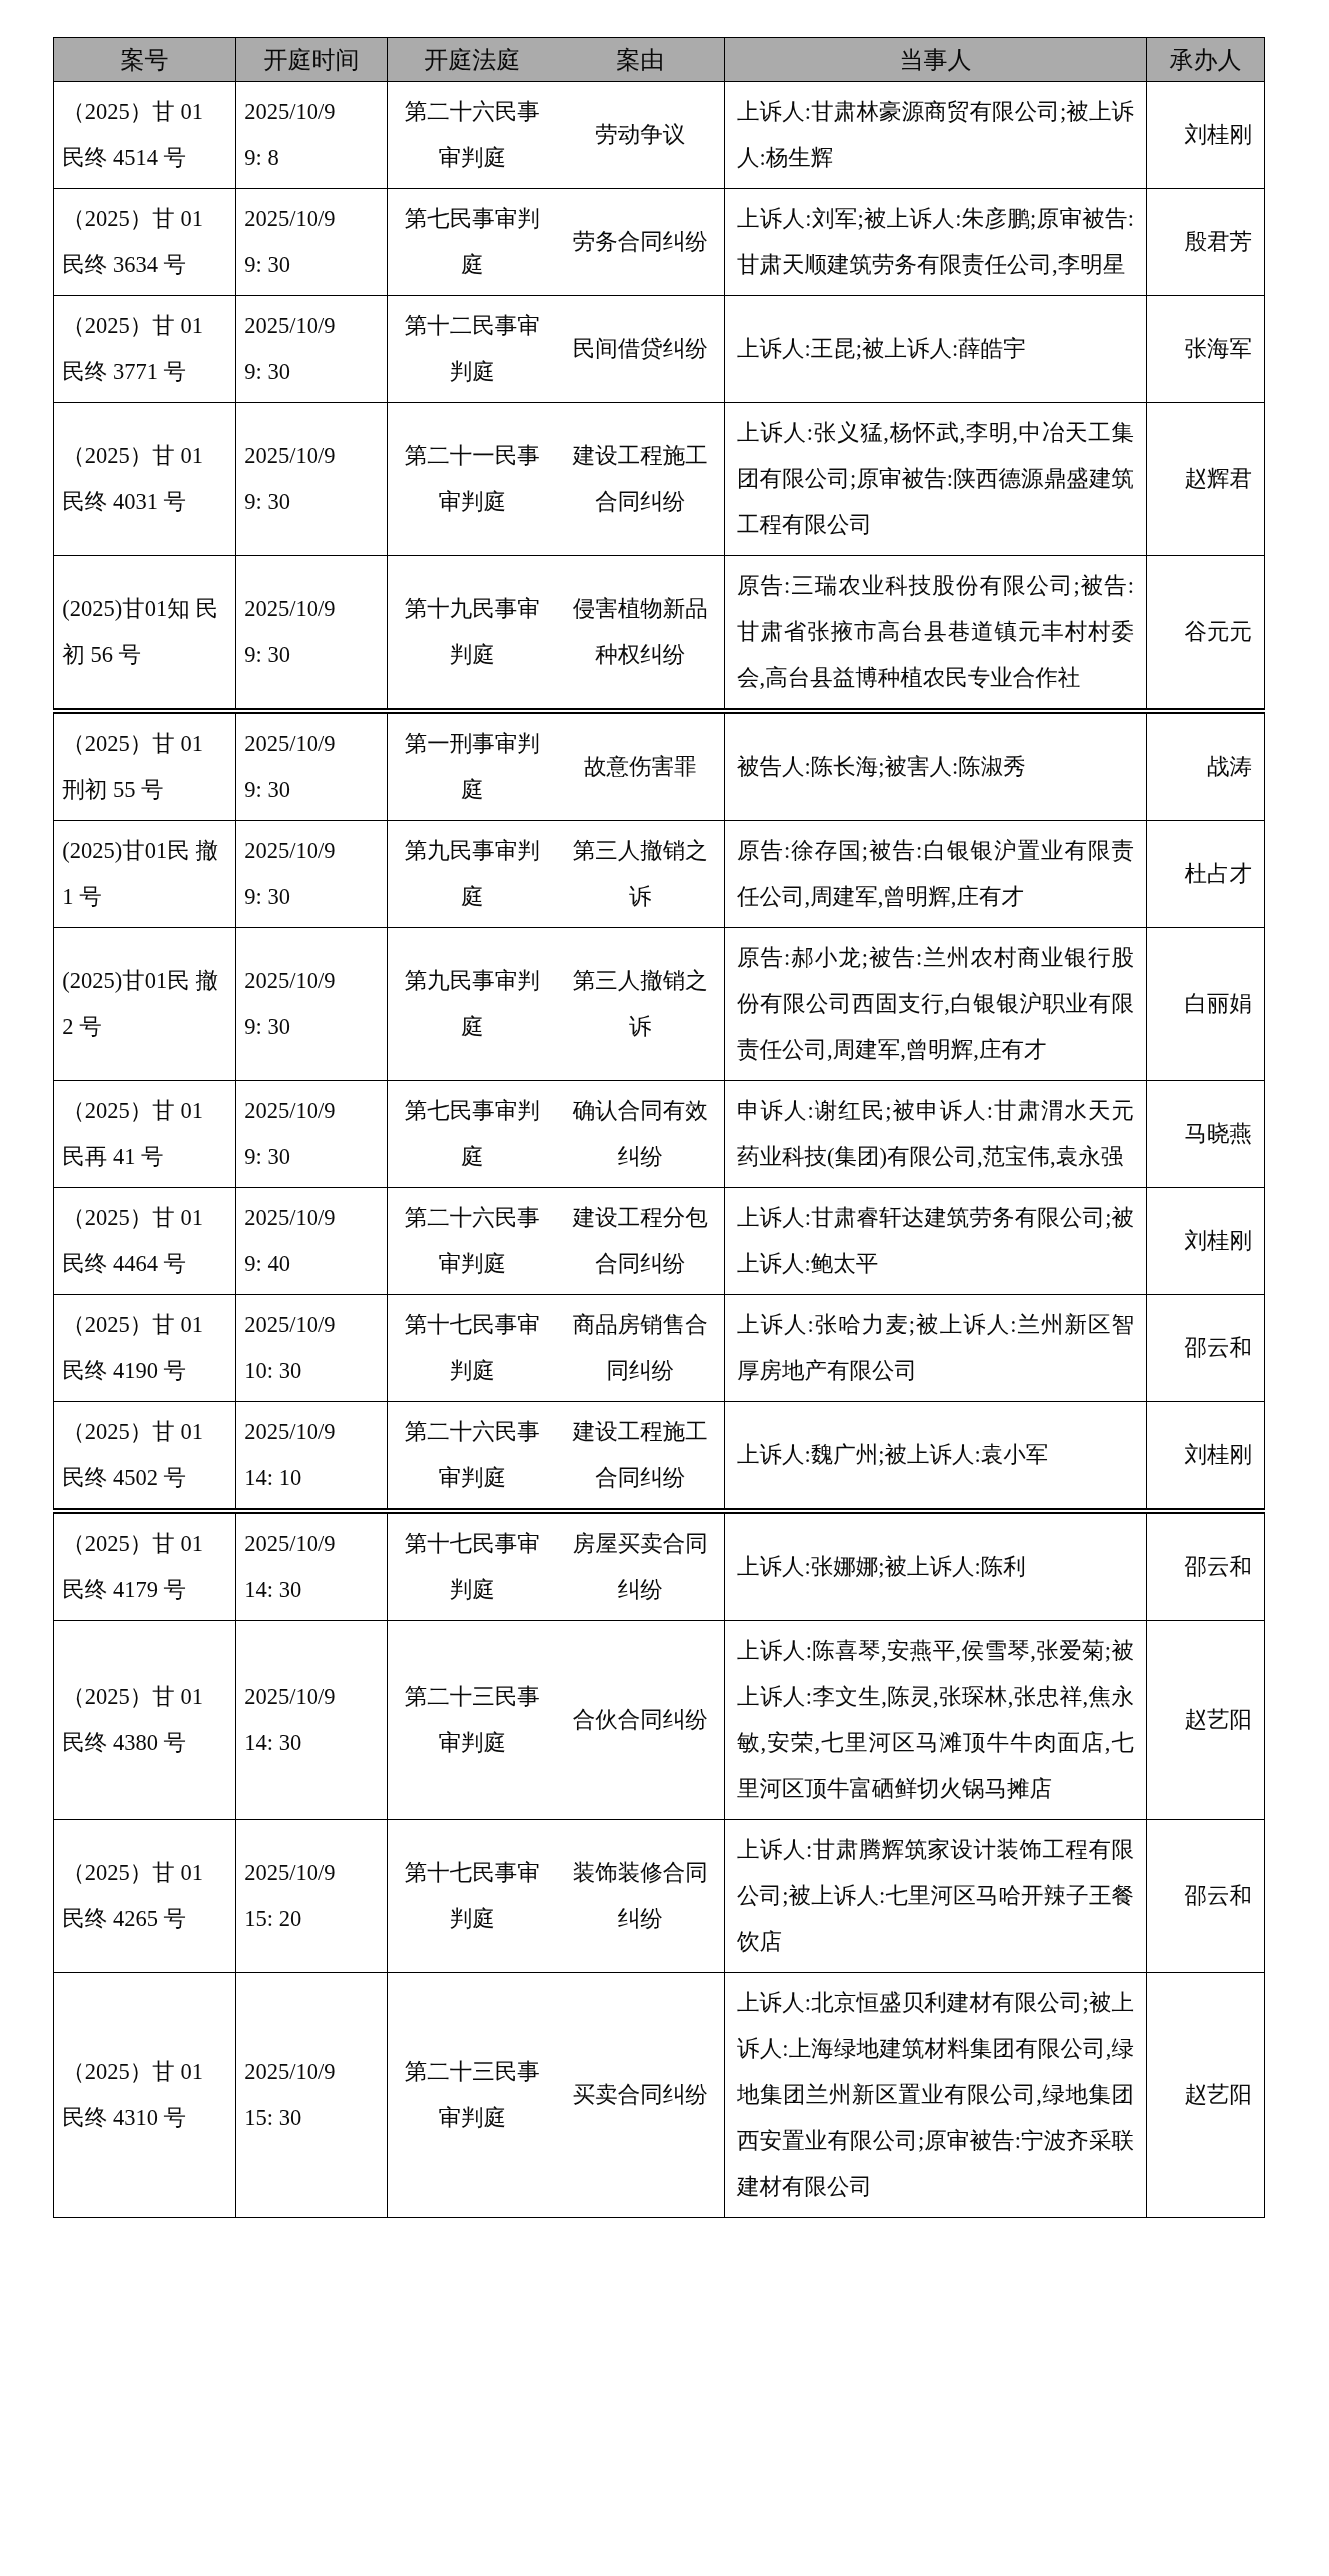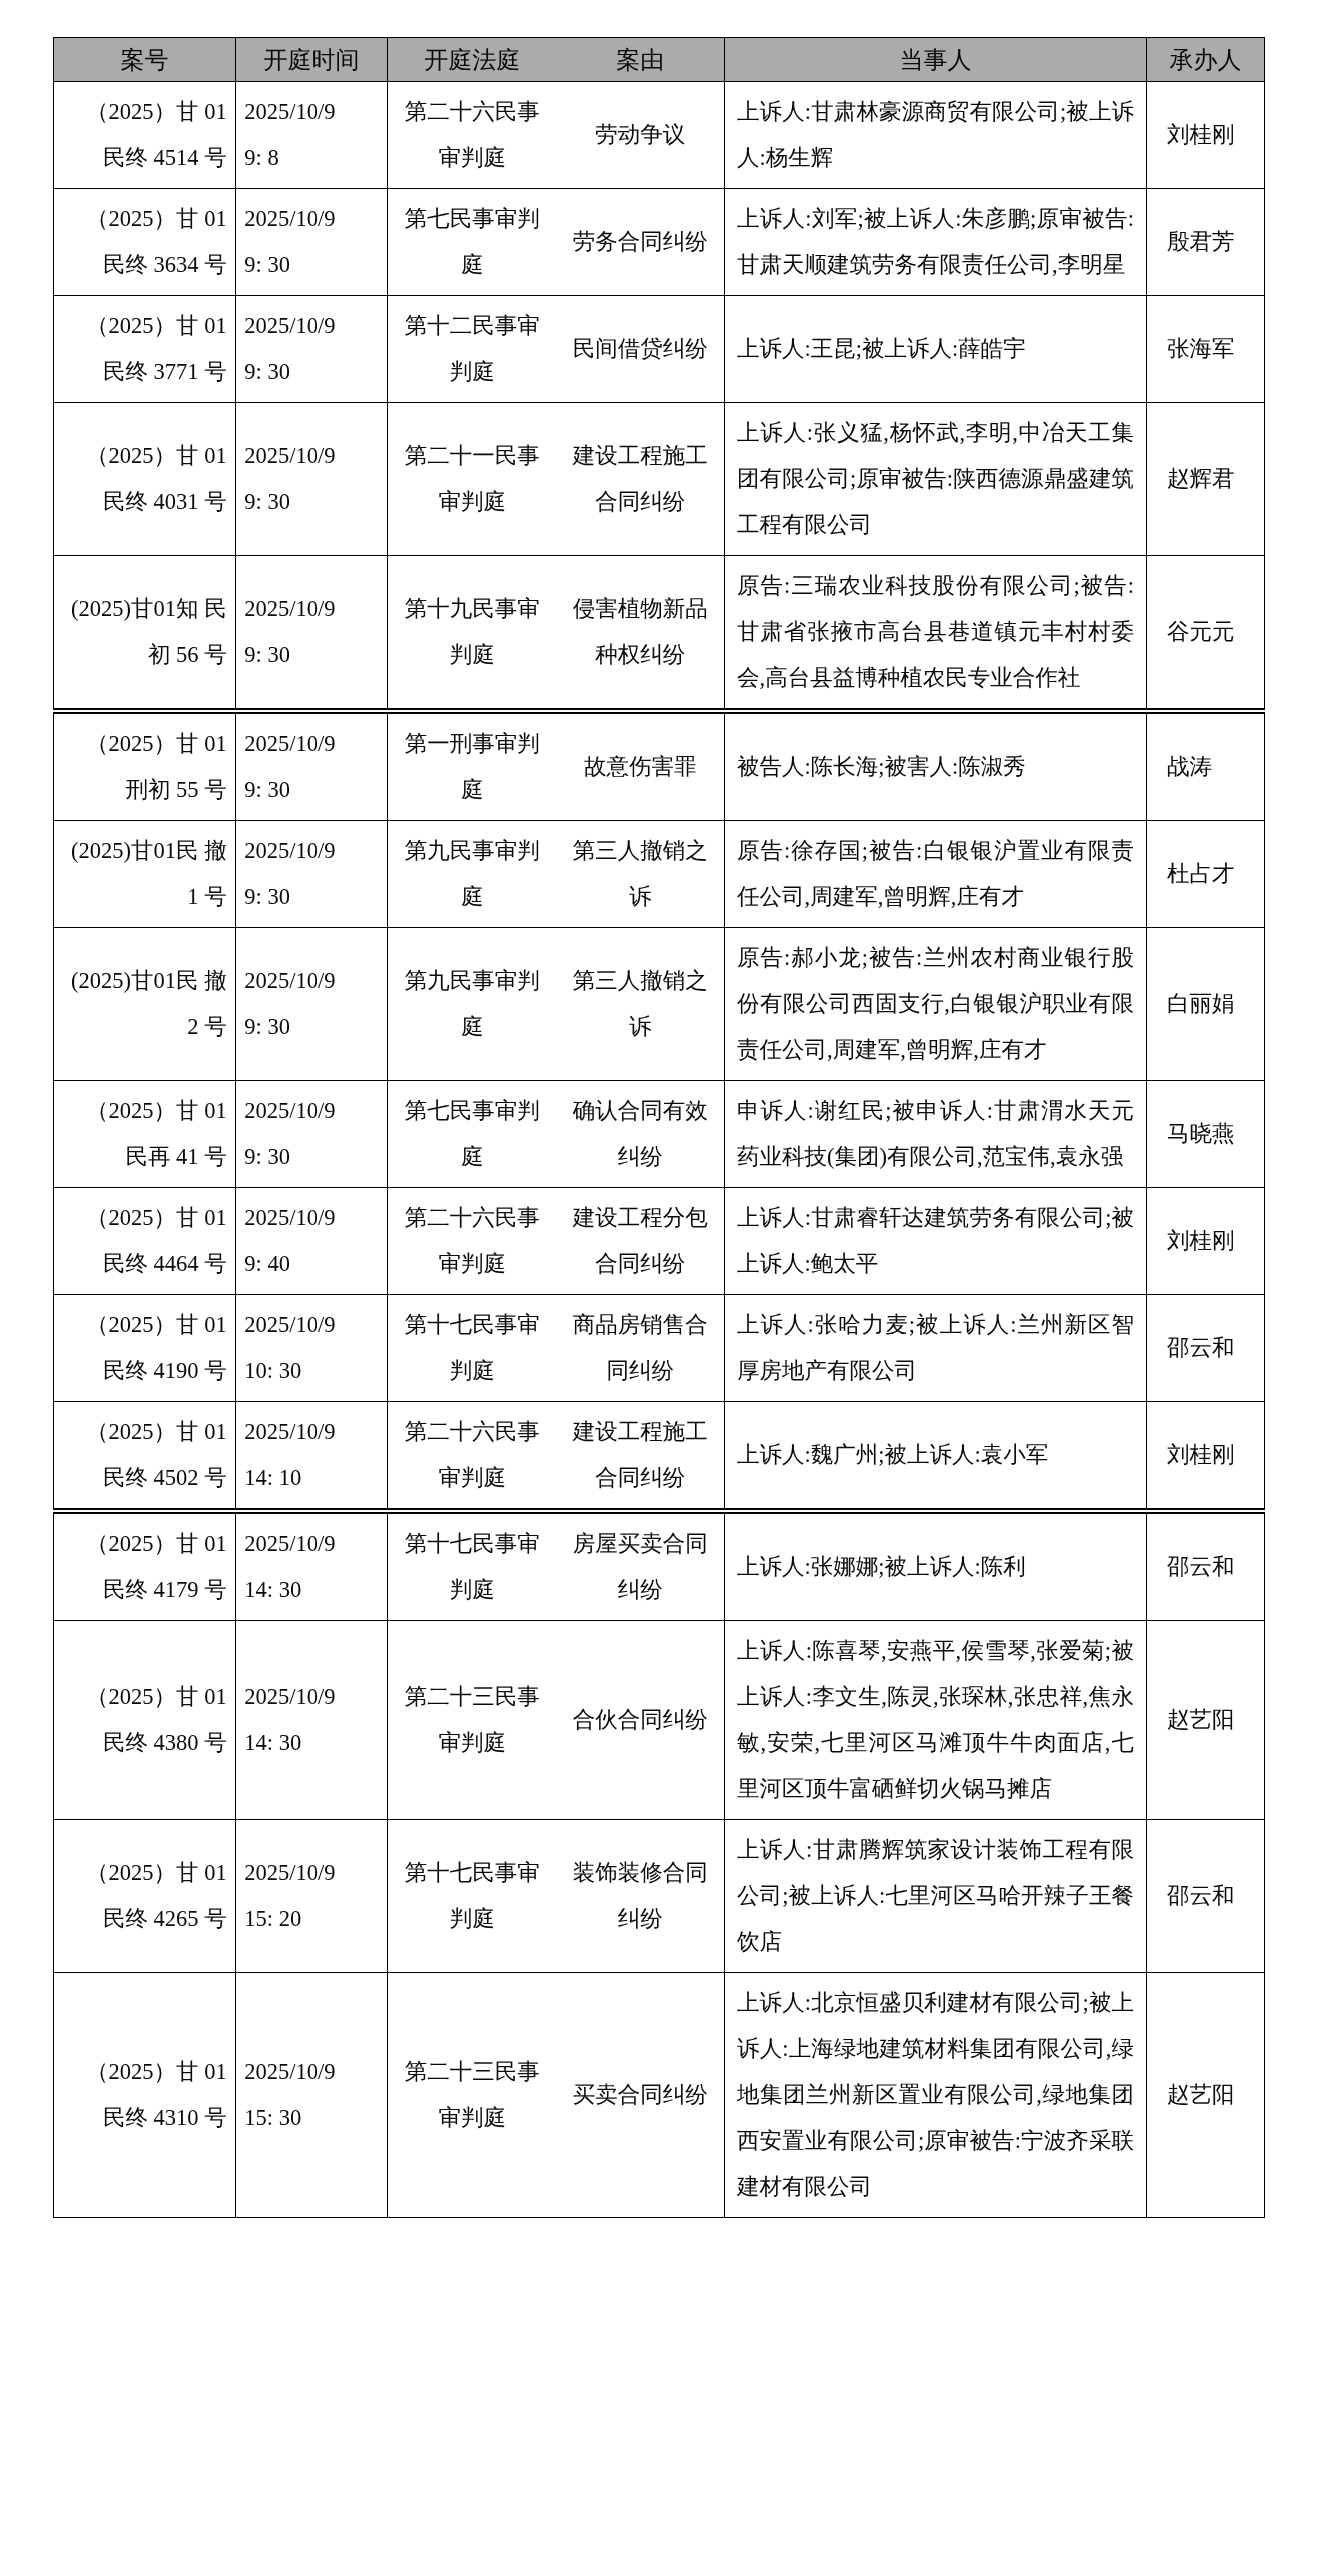--- a/index.html
+++ b/index.html
@@ -40,26 +40,26 @@
     font-size: 24px;
     font-weight: 400;
     height: 36px;
     line-height: 36px;
     text-align: center;
     padding: 3.6px 2.4px;
     margin-top: 33px;
   }
   
   .col-cause { border-left: hidden; }
-  td.c-case   { text-align: right; }
+  td.c-case   { text-align: left; }
   td.c-time   { text-align: left; }
   td.c-court  { text-align: center; }
   td.c-cause  { text-align: center; border-left: hidden; }
   td.c-parties{ text-align: justify; padding: 7px 12px; }
-  td.c-handler{ text-align: left; padding: 7px 20px; }
+  td.c-handler{ text-align: right; padding: 7px 12px; }
   tr.page-break td { border-top: 6px double #000; }
 </style>
 </head>
 <body>
 
 <div class="doc-table-wrap">
   <table class="schedule">
     <colgroup>
       <col style="width:182px">
       <col style="width:152px">

